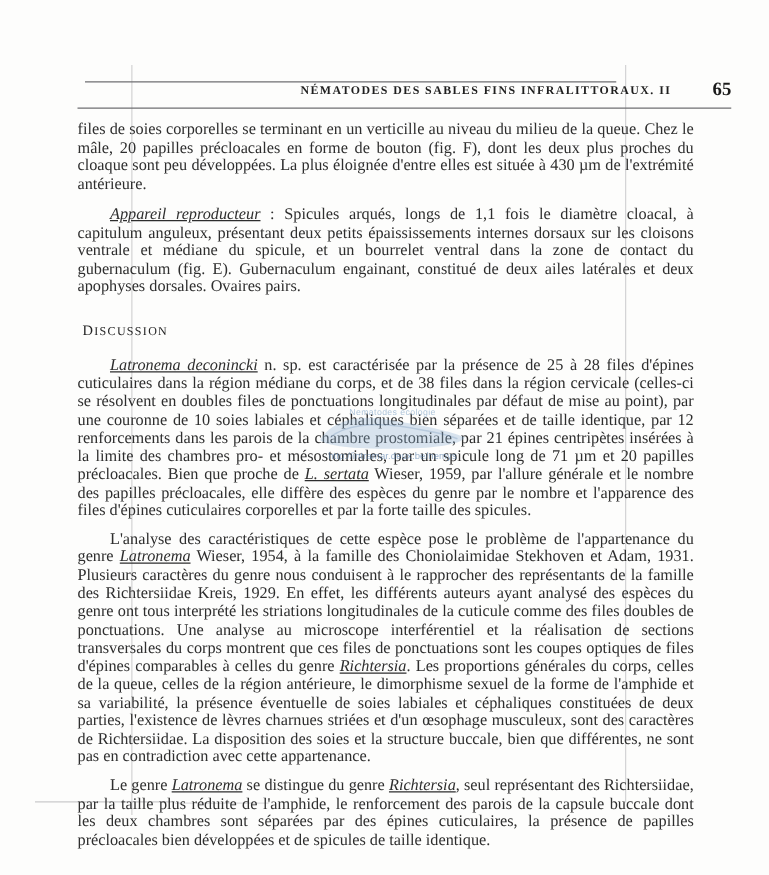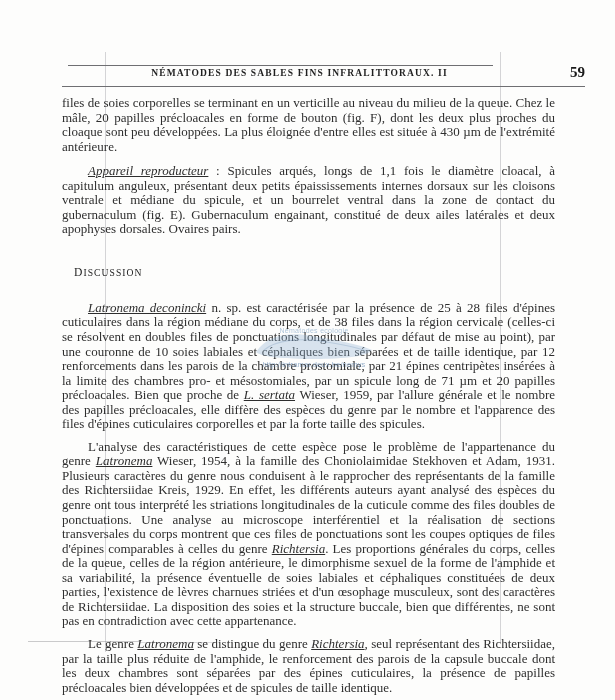--- a/index.html
+++ b/index.html
@@ -60,21 +60,21 @@
     right: 0px;
     top: 24px;
     height: 1px;
     background: #6f6f72;
   }
   .rh-title {
     position: absolute;
     left: 0;
     right: 0;
     top: 6px;
-    text-align: center;
+    text-align: right;
     font-size: 9.5px;
     font-weight: bold;
     letter-spacing: 1.15px;
     text-transform: uppercase;
     color: #1f1f1f;
     padding-right: 48px;
   }
   .rh-folio {
     position: absolute;
     right: 0px;
@@ -100,21 +100,21 @@
     color: #2e2e2e;
     -webkit-font-smoothing: none;
   }
   p.para + p.para { margin-top: 8px; }
   .indent { display: inline-block; width: 26px; }
   .gap-sm { height: 10px; }
   .gap-md { height: 17px; }
   i { font-style: italic; text-decoration: underline; }
 
   .section-head {
-    margin: 12px;
+    margin: 4px;
     font-size: 9.6px;
     font-weight: normal;
     letter-spacing: 1.05px;
     text-transform: uppercase;
     color: #222;
   }
   .section-head .cap { font-size: 11.6px; }
 
   
   .watermark {
@@ -162,21 +162,21 @@
 <div class="page">
 
   <div class="scan-line-v left"></div>
   <div class="scan-line-v right"></div>
   <div class="scan-line-h bottom"></div>
   <div class="scan-line-h bottom2"></div>
 
   <div class="running-head">
     <div class="rh-rule-top"></div>
     <div class="rh-title">Nématodes des sables fins infralittoraux. II</div>
-    <div class="rh-folio">59</div>
+    <div class="rh-folio">65</div>
     <div class="rh-rule-bottom"></div>
   </div>
 
   <div class="body-col">
 
     <p class="para"><span>files de soies corporelles se terminant en un verticille au niveau du milieu de la queue. Chez le mâle, 20 papilles précloacales en forme de bouton (fig. F), dont les deux plus proches du cloaque sont peu développées. La plus éloignée d'entre elles est située à 430 µm de l'extrémité antérieure.</span></p>
 
     <div class="gap-sm"></div>
 
     <p class="para"><span class="indent"></span><i>Appareil reproducteur</i><span> : Spicules arqués, longs de 1,1 fois le diamètre cloacal, à capitulum anguleux, présentant deux petits épaississements internes dorsaux sur les cloisons ventrale et médiane du spicule, et un bourrelet ventral dans la zone de contact du gubernaculum (fig. E). Gubernaculum engainant, constitué de deux ailes latérales et deux apophyses dorsales. Ovaires pairs.</span></p>

